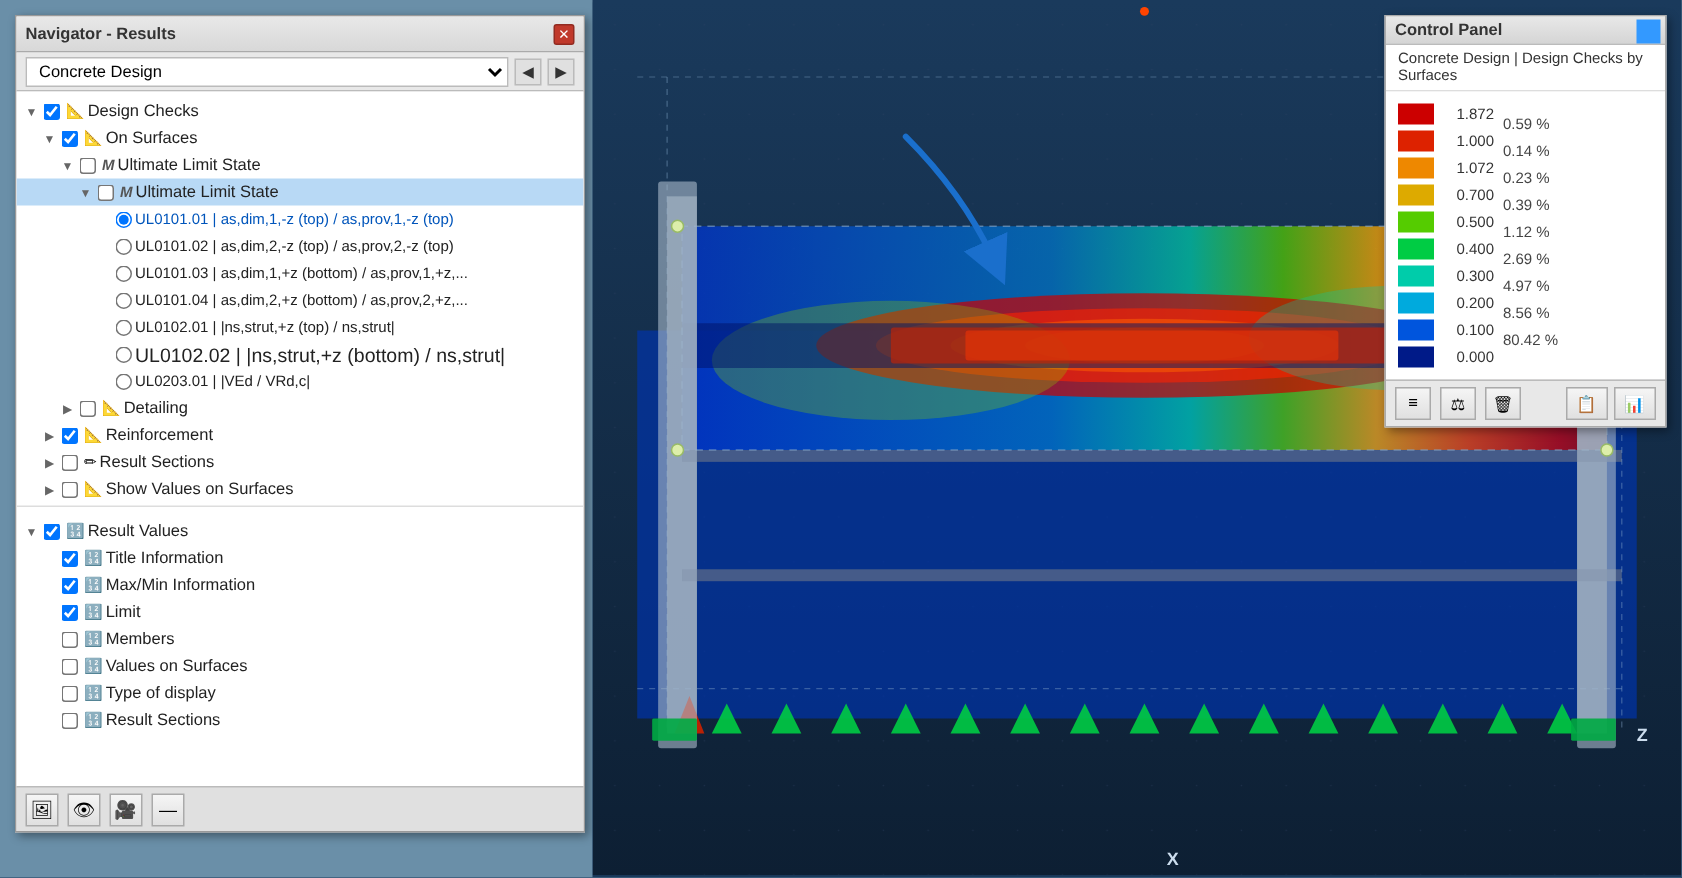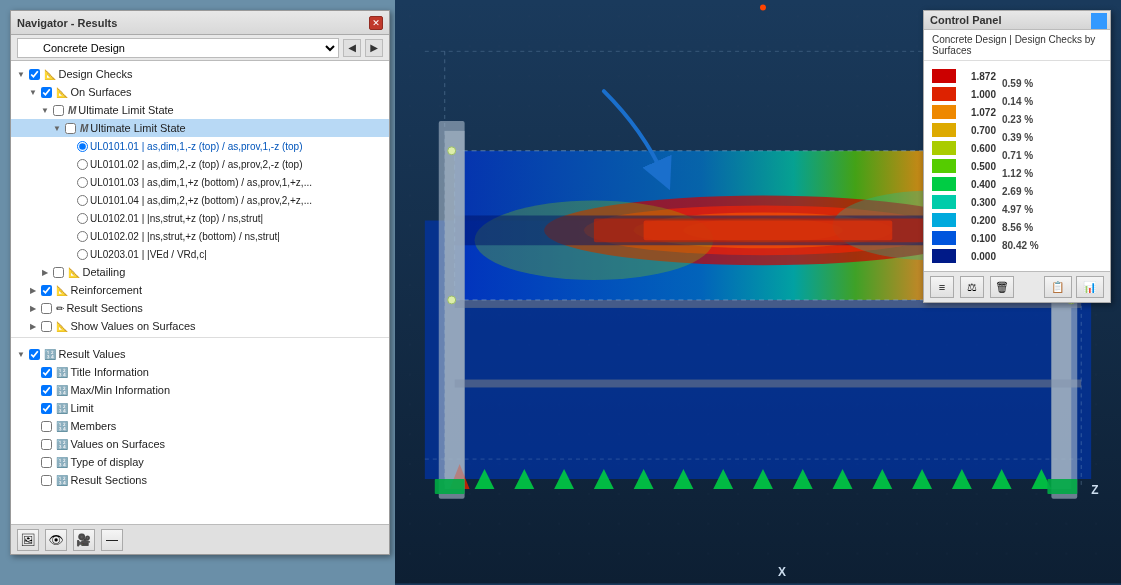--- a/index.html
+++ b/index.html
@@ -59,21 +59,21 @@
       border-bottom: 1px solid #bbb;
       padding: 3px 6px;
       display: flex;
       align-items: center;
       gap: 4px;
       height: 26px;
     }
 
     .nav-dropdown {
       flex: 1;
-      padding: 2px 21px;
+      padding: 2px 4px;
       font-size: 11px;
       border: 1px solid #bbb;
       background: white;
       height: 20px;
     }
 
     .nav-arrow-btn {
       width: 18px; height: 18px;
       border: 1px solid #bbb;
       background: #e0e0e0;
@@ -171,21 +171,20 @@
       font-size: 10px;
       color: #333;
       padding: 4px 8px;
       border-bottom: 1px solid #ddd;
       background: white;
     }
 
     .cp-legend {
       padding: 6px 8px;
       background: white;
-      font-weight: bold;
     }
 
     .legend-row {
       display: flex;
       align-items: center;
       height: 18px;
       font-size: 10px;
     }
 
     .legend-color {
@@ -327,21 +326,21 @@
       <span class="indent" style="width:48px"></span>
       <span class="expand-icon"> </span>
       <input type="radio" name="uls-radio" style="width: 11px; height: 11px; margin: 0px 2px;">
       <span class="item-label" style="font-size:10px">UL0102.01 | |ns,strut,+z (top) / ns,strut|</span>
     </div>
 
     <div class="tree-item">
       <span class="indent" style="width:48px"></span>
       <span class="expand-icon"> </span>
       <input type="radio" name="uls-radio" style="width: 11px; height: 11px; margin: 0px 2px;">
-      <span class="item-label" style="font-size:10px">UL0102.02 | |ns,strut,+z (bottom) / ns,strut|</span>
+      <span class="item-label" style="font-size:13px">UL0102.02 | |ns,strut,+z (bottom) / ns,strut|</span>
     </div>
 
     <div class="tree-item">
       <span class="indent" style="width:48px"></span>
       <span class="expand-icon"> </span>
       <input type="radio" name="uls-radio" style="width: 11px; height: 11px; margin: 0px 2px;">
       <span class="item-label" style="font-size:10px">UL0203.01 | |VEd / VRd,c|</span>
     </div>
 
     <div class="tree-item">
@@ -591,25 +590,20 @@
         <div class="legend-color" style="background: rgb(238, 136, 0);"></div>
         <span class="legend-value">1.072</span>
         <span class="legend-pct">0.23 %</span>
       </div>
       <div class="legend-row">
         <div class="legend-color" style="background: rgb(221, 170, 0);"></div>
         <span class="legend-value">0.700</span>
         <span class="legend-pct">0.39 %</span>
       </div>
       <div class="legend-row">
-        <div class="legend-color" style="background: rgb(170, 204, 0);"></div>
-        <span class="legend-value">0.600</span>
-        <span class="legend-pct">0.71 %</span>
-      </div>
-      <div class="legend-row">
         <div class="legend-color" style="background: rgb(85, 204, 0);"></div>
         <span class="legend-value">0.500</span>
         <span class="legend-pct">1.12 %</span>
       </div>
       <div class="legend-row">
         <div class="legend-color" style="background: rgb(0, 204, 68);"></div>
         <span class="legend-value">0.400</span>
         <span class="legend-pct">2.69 %</span>
       </div>
       <div class="legend-row">

